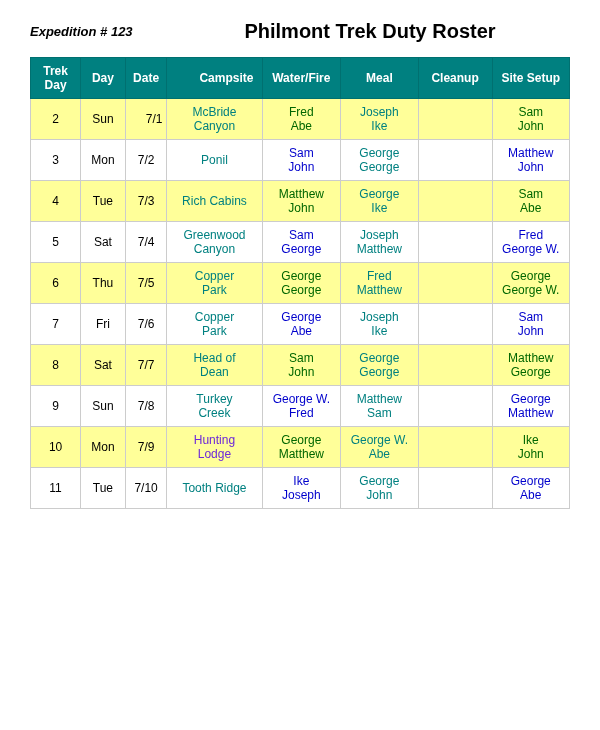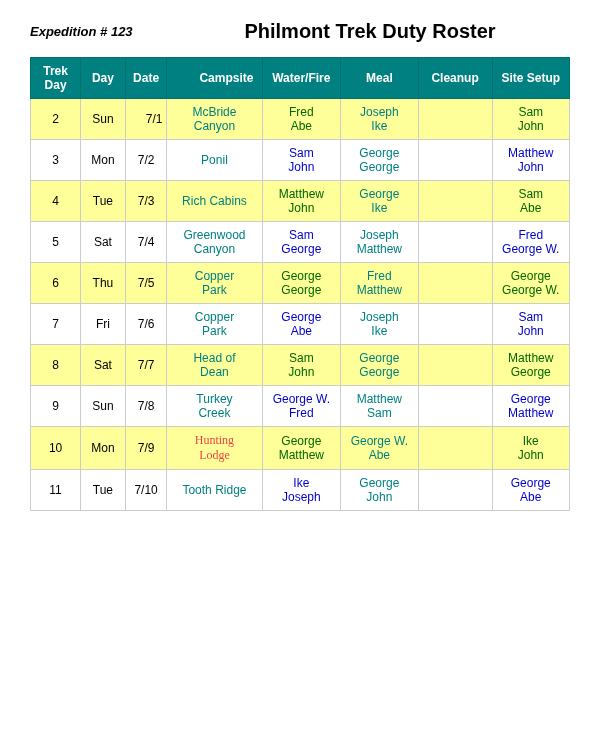--- a/index.html
+++ b/index.html
@@ -169,21 +169,21 @@
         <td style="color: rgb(0, 128, 128);">Turkey<br>Creek</td>
         <td style="color: rgb(0, 0, 204);">George W.<br>Fred</td>
         <td style="color: rgb(0, 128, 128);">Matthew<br>Sam</td>
         <td style="color: rgb(0, 0, 0);"></td>
         <td style="color: rgb(0, 0, 204);">George<br>Matthew</td>
       </tr>
       <tr>
         <td style="color: rgb(0, 0, 0);">10</td>
         <td style="color: rgb(0, 0, 0);">Mon</td>
         <td style="color: rgb(0, 0, 0);">7/9</td>
-        <td style="color: #ef4444; font-family: Liberation Serif, serif;">Hunting<br>Lodge</td>
+        <td style="color: #6d28d9;">Hunting<br>Lodge</td>
         <td style="color: rgb(0, 102, 0);">George<br>Matthew</td>
         <td style="color: rgb(0, 128, 128);">George W.<br>Abe</td>
         <td style="color: rgb(0, 0, 0);"></td>
         <td style="color: rgb(0, 102, 0);">Ike<br>John</td>
       </tr>
       <tr>
         <td style="color: rgb(0, 0, 0);">11</td>
         <td style="color: rgb(0, 0, 0);">Tue</td>
         <td style="color: rgb(0, 0, 0);">7/10</td>
         <td style="color: rgb(0, 128, 128);">Tooth Ridge</td>

